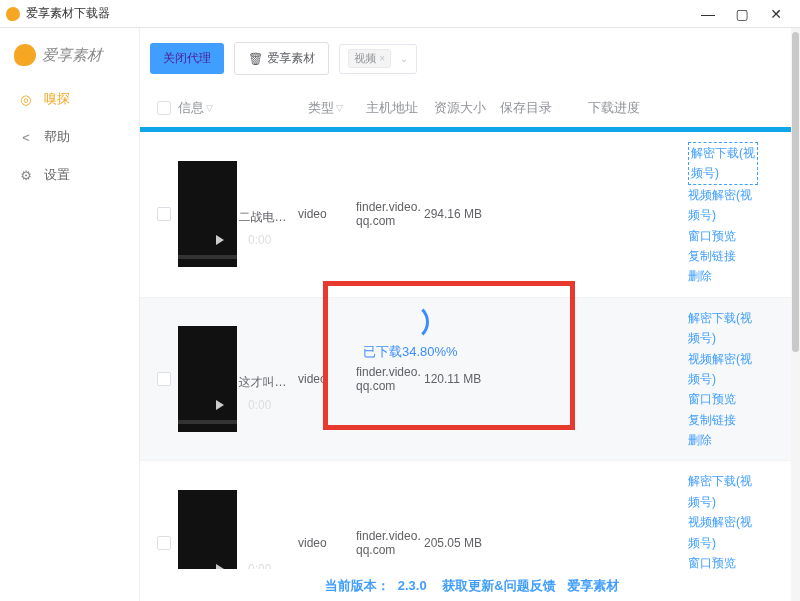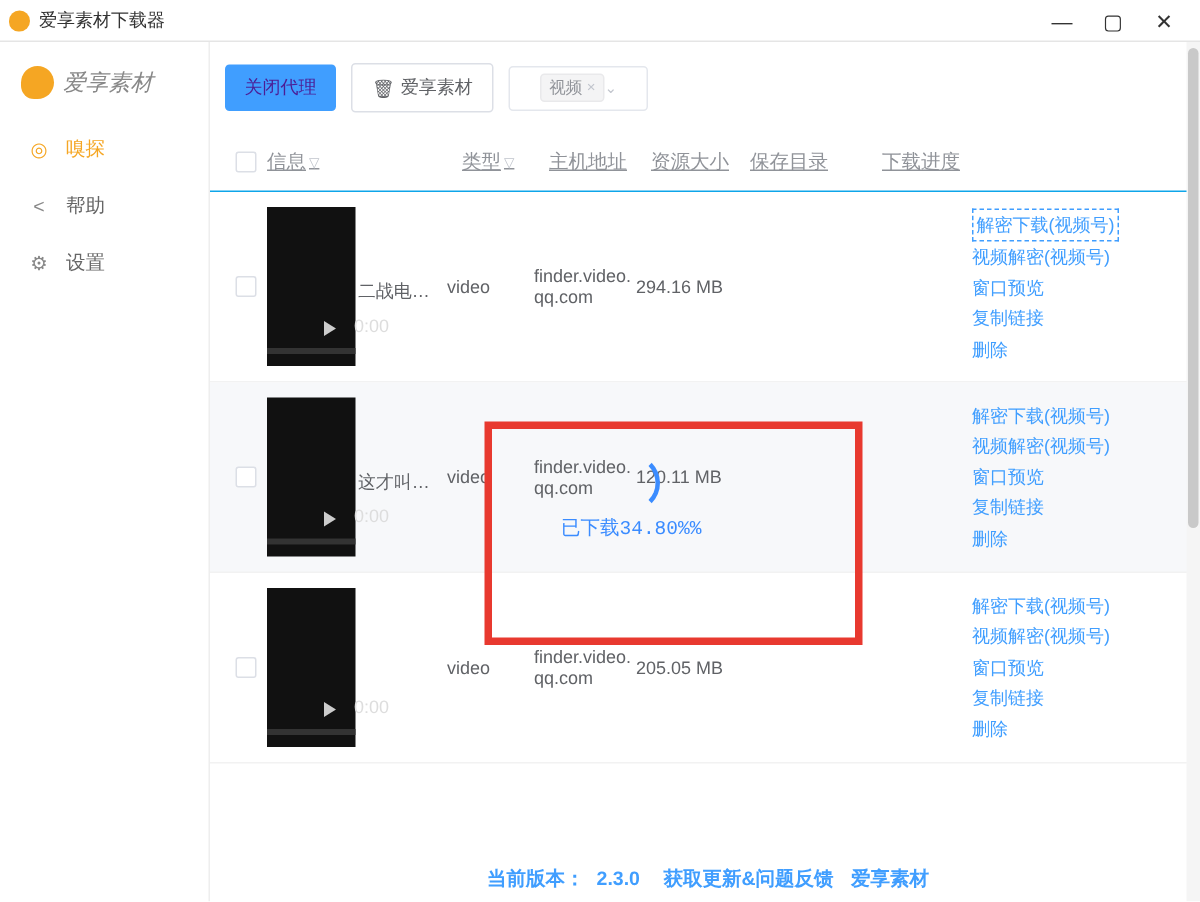--- a/index.html
+++ b/index.html
@@ -20,48 +20,48 @@
     .nav-item { display: flex; align-items: center; padding: 10px 18px; font-size: 13px; color: #666; cursor: pointer; }
     .nav-item .nav-icon { width: 16px; height: 16px; margin-right: 10px; display: inline-flex; align-items: center; justify-content: center; color: #888; }
     .nav-item.active { color: #f5a623; }
     .nav-item.active .nav-icon { color: #f5a623; }
     
     .main { flex: 1; display: flex; flex-direction: column; background: #fff; overflow: hidden; }
     .toolbar { display: flex; align-items: center; gap: 10px; padding: 14px 10px; }
     .btn { border: none; border-radius: 3px; padding: 7px 13px; font-size: 12px; cursor: pointer; }
     .btn-primary { background: #409eff; color: #4c1d95; }
     .btn-plain { background: #fff; border: 1px solid #dcdfe6; color: #606266; display: inline-flex; align-items: center; gap: 4px; }
-    .tag-select { display: inline-flex; align-items: center; border: 1px solid #e4e7ed; border-radius: 3px; height: 30px; padding: 0 20px; color: #909399; font-size: 12px; min-width: 78px; position: relative; }
+    .tag-select { display: inline-flex; align-items: center; border: 1px solid #e4e7ed; border-radius: 3px; height: 30px; padding: 0 8px; color: #909399; font-size: 12px; min-width: 78px; position: relative; }
     .tag-chip { background: #f4f4f5; border: 1px solid #e9e9eb; border-radius: 3px; padding: 1px 5px; font-size: 11px; display: inline-flex; align-items: center; gap: 3px; color: #909399; }
     .tag-chip .x { font-size: 10px; color: #c0c4cc; }
     .tag-select .chev { margin-left: auto; font-size: 10px; color: #c0c4cc; }
     
     .table { flex: 1; overflow: auto; }
-    .thead { display: flex; align-items: center; padding: 10px 10px; border-bottom: 1px solid #0ea5e9; color: #909399; font-size: 13px; text-decoration: underline; }
+    .thead { display: flex; align-items: center; padding: 10px 10px; border-bottom: 5px solid #0ea5e9; color: #909399; font-size: 13px; }
     .col-check { width: 28px; display: flex; justify-content: center; }
     .chk { width: 14px; height: 14px; border: 1px solid #dcdfe6; border-radius: 2px; background: #fff; }
     .col-info { width: 130px; display: flex; align-items: center; gap: 2px; }
     .col-type { width: 58px; display: flex; align-items: center; gap: 2px; }
     .col-host { width: 68px; }
     .col-size { width: 66px; }
     .col-dir { width: 88px; }
     .col-progress { width: 70px; }
     .col-ops { width: 110px; }
     .sort-ico { font-size: 9px; color: #c0c4cc; }
     
     .trow { display: flex; align-items: center; padding: 10px; border-bottom: 1px solid #f2f2f2; font-size: 12px; color: #606266; }
     .trow.highlighted { background: #f7f8fa; position: relative; }
     .thumb-wrap { width: 120px; }
     .thumb { width: 118px; height: 106px; background: #111; position: relative; }
-    .thumb .play { position: absolute; left: 16px; bottom: 20px; color: #ddd; font-size: 12px; display: flex; align-items: flex-end; gap: 12px; padding-left: 22px; }
+    .thumb .play { position: absolute; left: 16px; bottom: 20px; color: #ddd; font-size: 12px; display: flex; align-items: center; gap: 24px; padding-left: 22px; }
     .thumb .play-tri { width: 0; height: 0; border-left: 8px solid #ccc; border-top: 5px solid transparent; border-bottom: 5px solid transparent; }
     .thumb .bar { position: absolute; left: 0; right: 0; bottom: 8px; height: 4px; background: #333; }
     .caption { margin-top: 6px; font-size: 12px; color: #606266; white-space: nowrap; overflow: hidden; text-overflow: ellipsis; width: 120px; }
     
-    .ops a { display: block; color: #409eff; text-decoration: none; line-height: 1.7; font-size: 12px; cursor: pointer; }
+    .ops a { display: block; color: #409eff; text-decoration: none; line-height: 1.7; font-size: 12px; cursor: pointer; margin-left: 40px; }
     .ops a.boxed { border: 1px dashed #409eff; padding: 0 2px; display: inline-block; }
     
     .overlay-box { position: absolute; border: 5px solid #e8392f; pointer-events: none; }
     .overlay-progress { position: absolute; color: #3b8cff; font-size: 13px; pointer-events: none; display: flex; flex-direction: column; align-items: center; }
     .spinner-arc { width: 38px; height: 38px; border: 3px solid transparent; border-right-color: #3b8cff; border-radius: 50%; margin-bottom: 2px; }
     
     .footer { padding: 8px 0 6px; text-align: center; font-size: 13px; }
     .footer span { color: #409eff; cursor: pointer; margin: 0 4px; font-weight: bold; }
     
     .scrollbar-v { position: absolute; right: 0; top: 28px; bottom: 0; width: 9px; background: #f5f5f5; }
@@ -227,16 +227,16 @@
       <span>爱享素材</span>
     </div>
   </div>
 </div>
 
 <div class="scrollbar-v">
   <div class="thumb-sb"></div>
 </div>
 
 <div class="overlay-box" style="left:323px; top:281px; width:252px; height:149px;"></div>
-<div class="overlay-progress" style="left:374px; top:303px;font-family:Liberation Mono, monospace;">
+<div class="overlay-progress" style="left:363px; top:303px;">
   <div class="spinner-arc"></div>
   <div>已下载34.80%%</div>
 </div>
 
 </body></html>

